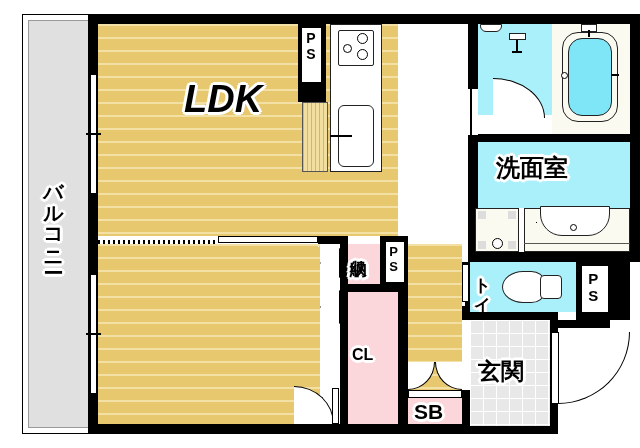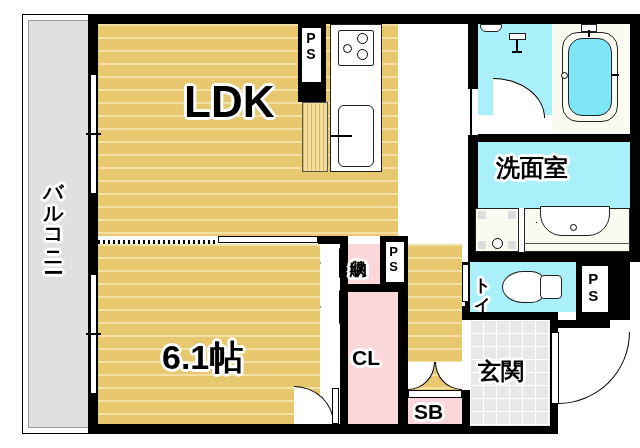--- a/index.html
+++ b/index.html
@@ -68,21 +68,21 @@
   <div class="wall" style="left:88px;top:14px;width:552px;height:10px;"></div>
 
   <div class="wall" style="left:88px;top:424px;width:470px;height:10px;"></div>
 
   <div class="wall" style="left:630px;top:14px;width:10px;height:248px;"></div>
 
   <div class="wall" style="left:548px;top:320px;width:10px;height:114px;"></div>
   <div class="wall" style="left:548px;top:320px;width:62px;height:8px;"></div>
 
   <div class="wood" style="left:98px;top:24px;width:300px;height:212px;"></div>
-  <div class="room-label" style="left:184px;top:80px;font-size:44px;">LDK</div>
+  <div class="room-label" style="left:184px;top:80px;font-size:38px;font-style:italic;">LDK</div>
 
   <div class="white" style="left:90px;top:74px;width:7px;height:120px;border:1px solid #000;box-sizing:border-box;"></div>
   <div class="thinline" style="left:86px;top:133px;width:15px;height:2px;"></div>
 
   <div class="wall" style="left:298px;top:24px;width:28px;height:78px;"></div>
   <div class="white" style="left:302px;top:28px;width:19px;height:54px;"></div>
   <div class="room-label vlabel" style="left:304px;top:30px;font-size:14px;">PS</div>
 
   <div class="obj" style="left:330px;top:24px;width:52px;height:148px;background:#ffffff;"></div>
 
@@ -161,42 +161,41 @@
 
   <div class="arc arc-br" style="left:558px;top:332px;width:72px;height:72px;"></div>
   <div class="white" style="left:551px;top:332px;width:8px;height:72px;border:1px solid #000;box-sizing:border-box;"></div>
 
   <div class="wall" style="left:88px;top:236px;width:10px;height:8px;"></div>
   <div class="dots" style="left:98px;top:240px;width:120px;height:5px;"></div>
   <div class="hatch" style="left:218px;top:236px;width:100px;height:7px;"></div>
   <div class="wall" style="left:318px;top:236px;width:22px;height:8px;"></div>
 
   <div class="wood" style="left:98px;top:244px;width:222px;height:180px;"></div>
-  <div class="room-label" style="left:162px;top:340px;font-size:34px;">6.1帖</div>
 
   <div class="white" style="left:90px;top:274px;width:7px;height:120px;border:1px solid #000;box-sizing:border-box;"></div>
   <div class="thinline" style="left:86px;top:333px;width:15px;height:2px;"></div>
 
   <div class="wall" style="left:340px;top:236px;width:8px;height:48px;"></div>
   <div class="pink" style="left:348px;top:244px;width:32px;height:40px;"></div>
   <div class="room-label" style="left:349px;top:246px;font-size:17px;line-height:1.05;writing-mode:vertical-rl;text-orientation:upright;">収納</div>
 
   <div class="hatch" style="left:320px;top:248px;width:20px;height:30px;
               clip-path:polygon(0 50%,100% 0,100% 100%);border:none;
               background:#ffffff;box-shadow:inset 0 0 0 1px #000;"></div>
 
   <div class="wall" style="left:380px;top:236px;width:28px;height:52px;"></div>
   <div class="white" style="left:386px;top:242px;width:18px;height:40px;"></div>
   <div class="room-label vlabel" style="left:387px;top:244px;font-size:13px;">PS</div>
 
   <div class="wall" style="left:340px;top:284px;width:68px;height:8px;"></div>
   <div class="wall" style="left:340px;top:284px;width:8px;height:142px;"></div>
   <div class="pink" style="left:348px;top:292px;width:50px;height:132px;"></div>
   <div class="wall" style="left:398px;top:284px;width:10px;height:142px;"></div>
-  <div class="room-label" style="left:352px;top:347px;font-size:21px;">CL</div>
+  <div class="room-label" style="left:352px;top:347px;font-size:16px;">CL</div>
 
   <div class="hatch" style="left:320px;top:290px;width:20px;height:34px;
               clip-path:polygon(0 50%,100% 0,100% 100%);border:none;
               background:#ffffff;box-shadow:inset 0 0 0 1px #000;"></div>
 
   <div class="arc arc-tr" style="left:294px;top:386px;width:40px;height:38px;"></div>
   <div class="white" style="left:332px;top:388px;width:7px;height:36px;border:1px solid #000;box-sizing:border-box;"></div>
 
   <div class="wood" style="left:408px;top:244px;width:54px;height:180px;"></div>
 

